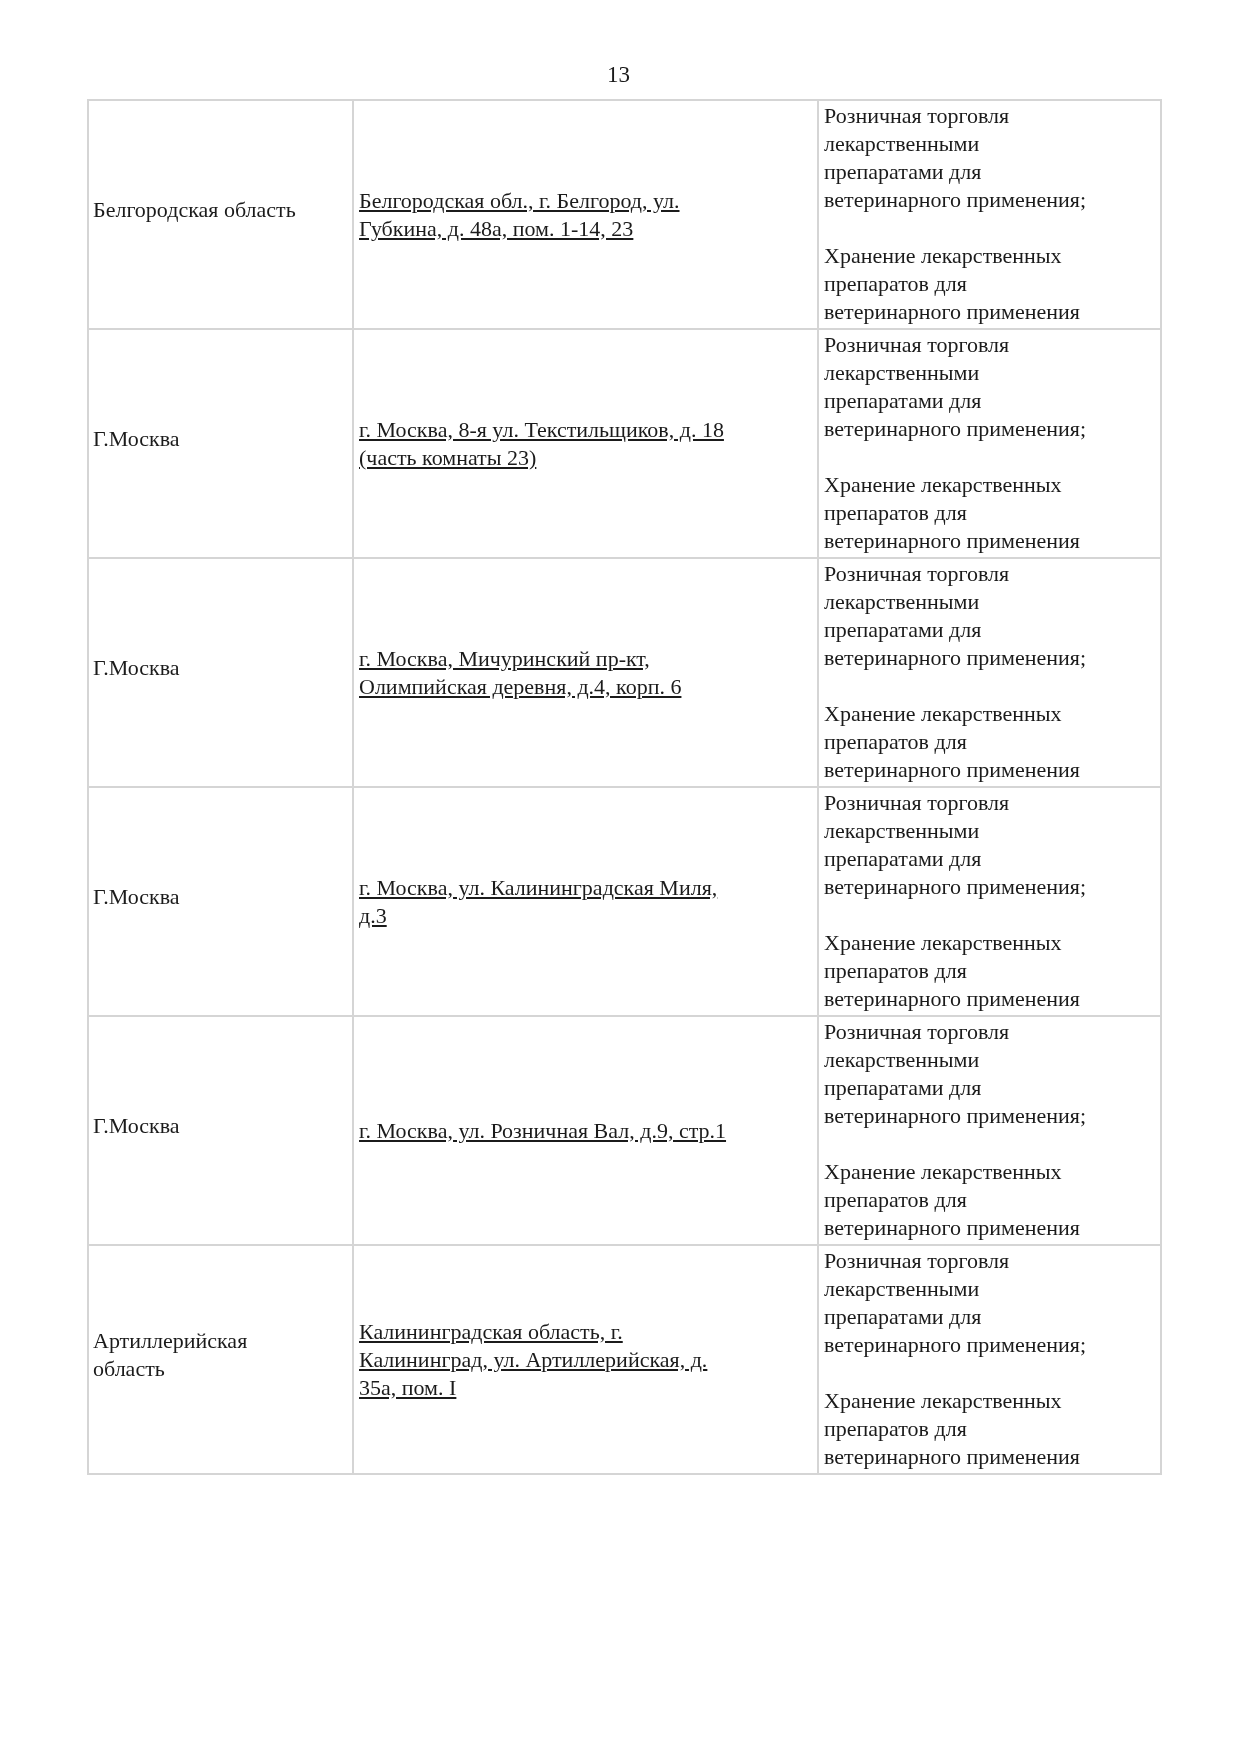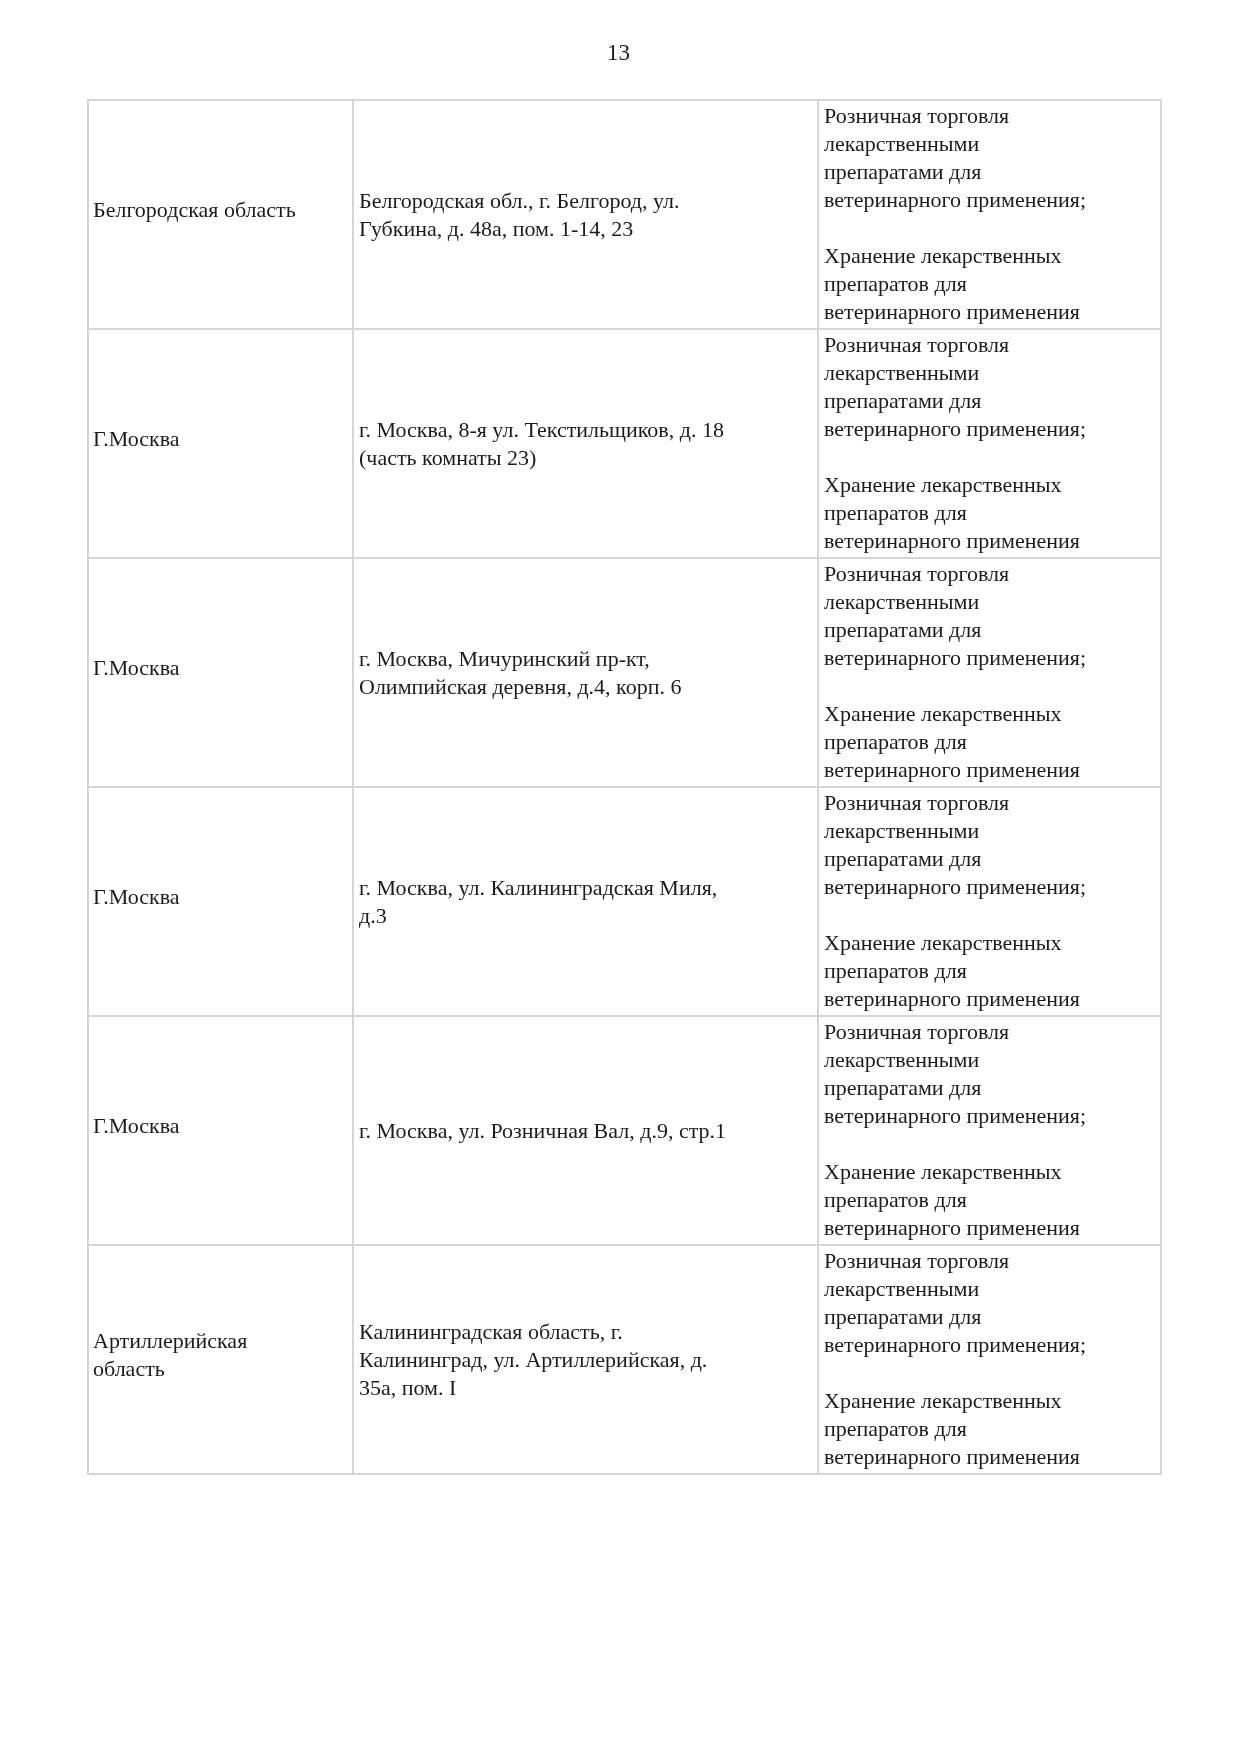--- a/index.html
+++ b/index.html
@@ -10,21 +10,21 @@
     position: relative;
     width: 1241px;
     height: 1754px;
     background: #ffffff;
     font-family: "Liberation Serif", "DejaVu Serif", serif;
     color: #1b1b1b;
   }
   .page-number {
     position: absolute;
     left: 87px;
-    top: 39px;
+    top: 61px;
     width: 1063px;
     text-align: center;
     font-size: 23px;
     line-height: 28px;
   }
   table.doc-table {
     position: absolute;
     left: 87px;
     top: 99px;
     border-collapse: collapse;
@@ -40,20 +40,21 @@
   }
   td.region-cell {
     width: 257px;
     vertical-align: middle;
     padding: 2px 2px 12px 4px;
   }
   td.address-cell {
     width: 454px;
     vertical-align: middle;
     padding: 2px 4px 2px 5px;
+    text-decoration: underline;
   }
   td.activities-cell {
     width: 332px;
     vertical-align: top;
     padding: 1px 4px 2px 5px;
     margin-top: 44px;
   }
   tr.doc-row { height: 227px; }
   tr.doc-row:first-child { height: 221px; }
 </style>

